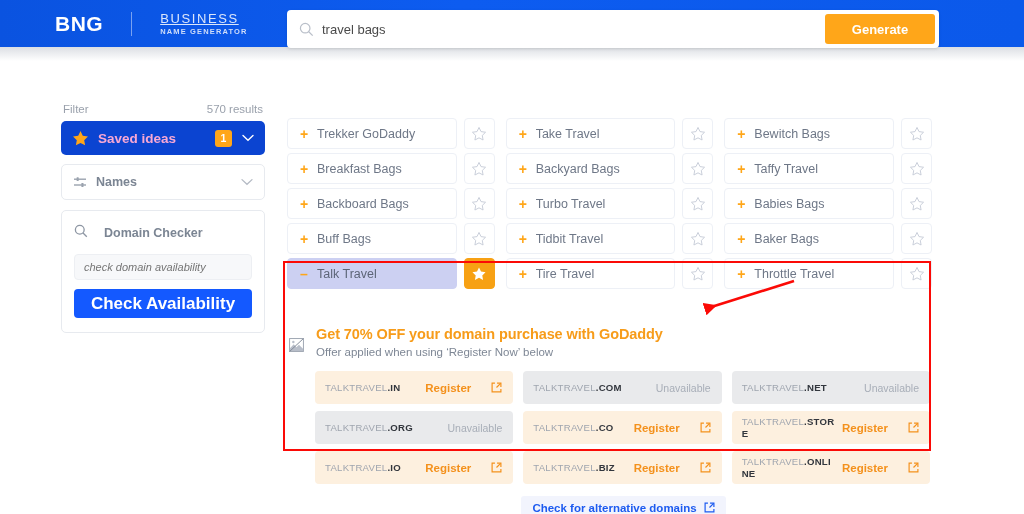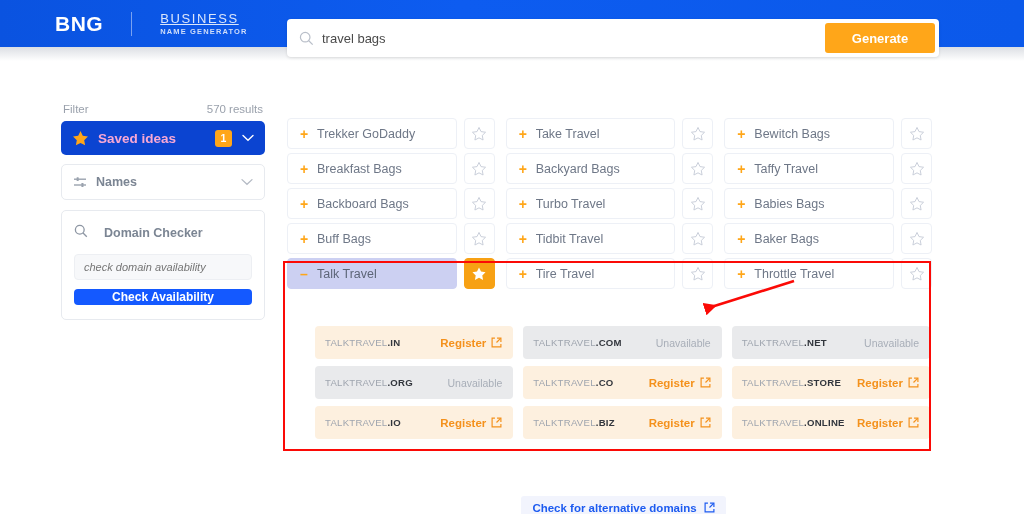--- a/index.html
+++ b/index.html
@@ -51,21 +51,21 @@
   .logo-txt .l2 {
     color: #cfddf9;
     font-size: 7.5px;
     font-weight: bold;
     letter-spacing: 1.15px;
   }
 
   .search-wrap {
     position: absolute;
     left: 287px;
-    top: 19px;
+    top: 10px;
     width: 652px;
     height: 38px;
     background: #ffffff;
     border-radius: 4px;
     display: flex;
     align-items: center;
     box-shadow: 0 1px 3px rgba(0,0,0,0.12);
   }
   .search-icon {
     margin-left: 12px;
@@ -213,26 +213,26 @@
     padding: 0 9px;
     font-size: 11px;
     font-style: italic;
     color: #a7adb8;
     font-family: "Liberation Sans", sans-serif;
     outline: none;
   }
   .dc-btn {
     margin-top: 9px;
     width: 100%;
-    height: 16px;
+    height: 29px;
     background: #1459ff;
     border: none;
     border-radius: 4px;
     color: #ffffff;
-    font-size: 12px;
+    font-size: 17px;
     font-weight: bold;
     font-family: "Liberation Sans", sans-serif;
     cursor: pointer;
   }
 
   
   .names-grid {
     position: absolute;
     left: 287px;
     top: 71px;
@@ -340,21 +340,21 @@
     letter-spacing: 0.25px;
     line-height: 12px;
     word-break: break-all;
     padding-right: 4px;
   }
   .dom-name b { color: #32363d; font-weight: bold; }
   .dom-act {
     flex: 0 0 auto;
     display: flex;
     align-items: center;
-    gap: 5px;
+    gap: 20px;
     font-size: 11.5px;
     font-weight: bold;
     color: #f4911c;
     cursor: pointer;
   }
   .dom-act.na {
     color: #a8aeb8;
     font-weight: normal;
     font-size: 10.5px;
     cursor: default;
@@ -663,20 +663,34 @@
       <div class="star-btn">
         <svg width="16" height="16" viewBox="0 0 20 20">
             <path d="M10 1.8l2.5 5.2 5.7.8-4.1 4 1 5.7L10 14.8l-5.1 2.7 1-5.7-4.1-4 5.7-.8z" fill="none" stroke="#c8cdd8" stroke-width="1.2"></path>
           </svg>
       </div>
     </div>
 
   </div>
 
   <div class="promo">
+    <div class="promo-head">
+      <span class="broken-img">
+        <svg width="15" height="14" viewBox="0 0 16 15">
+          <rect x="0.6" y="0.6" width="14.8" height="13.8" fill="none" stroke="#9aa2ae" stroke-width="1"></rect>
+          <path d="M1 11l4-4.4 3 3.2 2.6-2.6L15 11.4V14H1z" fill="#b8bec9"></path>
+          <circle cx="4.6" cy="4.2" r="1.3" fill="#b8bec9"></circle>
+          <line x1="0.6" y1="14.4" x2="15.4" y2="0.6" stroke="#7e8795" stroke-width="1"></line>
+        </svg>
+      </span>
+      <span>
+        <div class="promo-t1">Get 70% OFF your domain purchase with GoDaddy</div>
+        <div class="promo-t2">Offer applied when using ‘Register Now’ below</div>
+      </span>
+    </div>
 
     <div class="dom-grid">
 
       <div class="dom-cell">
         <span class="dom-name"><span>TALKTRAVEL</span><b>.IN</b></span>
         <span class="dom-act">
           <span>Register</span>
           <svg width="11" height="11" viewBox="0 0 12 12">
               <path d="M4.3 1.2H1.2v9.6h9.6V7.6" fill="none" stroke="#f4911c" stroke-width="1.3"></path>
               <path d="M6.6 1.2h4.2v4.2" fill="none" stroke="#f4911c" stroke-width="1.3"></path>

